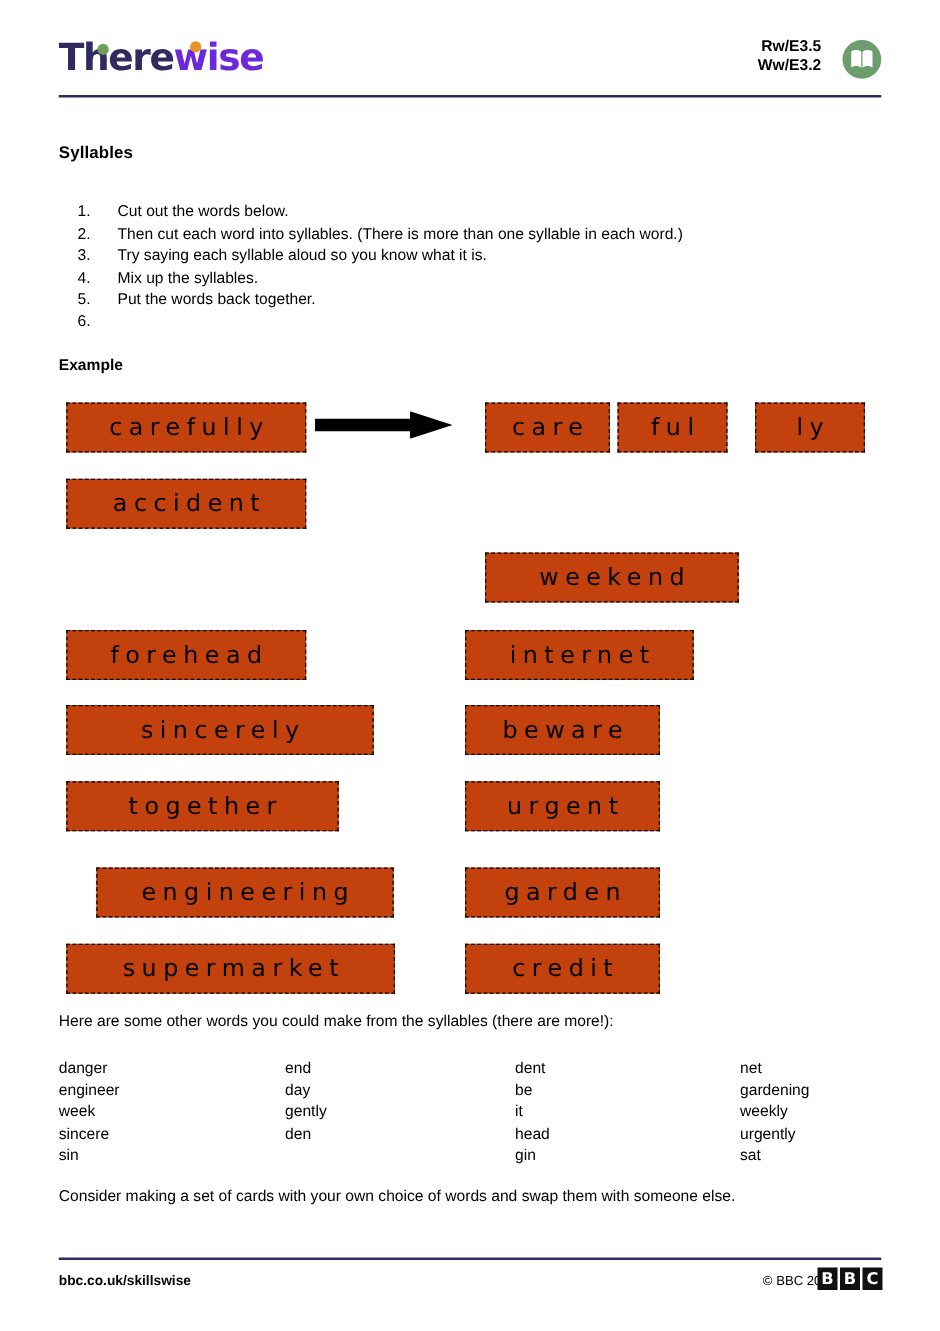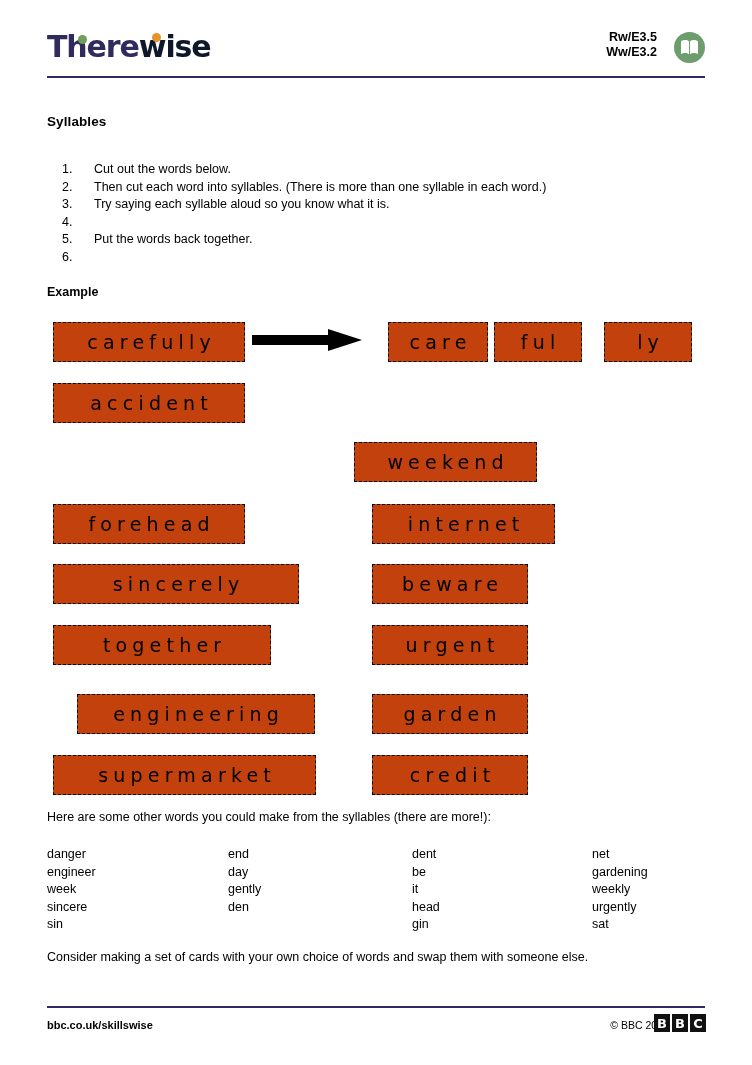--- a/index.html
+++ b/index.html
@@ -35,21 +35,21 @@
     position: absolute;
     left: 0;
     top: 10px;
     font-family: "DejaVu Sans", sans-serif;
     font-size: 30px;
     font-weight: bold;
     letter-spacing: -1.1px;
     color: #2f2b5e;
     line-height: 1;
   }
-  .logo .wise { color: #0f172a; }
+  .logo .wise { color: #6d28d9; }
   .logo-dot {
     position: absolute;
     width: 9px;
     height: 9px;
     border-radius: 50%;
   }
   .logo-dot.green {
     background: #6f9e5a;
     left: 31px;
     top: 3px;
@@ -272,39 +272,40 @@
     <div class="instr-row">
       <span class="instr-num">2.</span>
       <span class="instr-text">Then cut each word into syllables. (There is more than one syllable in each word.)</span>
     </div>
     <div class="instr-row">
       <span class="instr-num">3.</span>
       <span class="instr-text">Try saying each syllable aloud so you know what it is.</span>
     </div>
     <div class="instr-row">
       <span class="instr-num">4.</span>
+      <span class="instr-text">Mix up the syllables.</span>
     </div>
     <div class="instr-row">
       <span class="instr-num">5.</span>
       <span class="instr-text">Put the words back together.</span>
     </div>
     <div class="instr-row">
       <span class="instr-num">6.</span>
     </div>
   </div>
 
   <div class="example-label">Example</div>
 
   <div class="cards" id="cards-layer">
       <div class="card" style="left: 53px; top: 322px; width: 192px;">carefully</div>
       <div class="card" style="left: 372px; top: 322px; width: 100px; margin-left: 16px;">care</div>
       <div class="card" style="left: 494px; top: 322px; width: 88px;">ful</div>
       <div class="card" style="left: 604px; top: 322px; width: 88px;">ly</div>
       <div class="card" style="left: 53px; top: 383px; width: 192px;">accident</div>
-      <div class="card" style="left: 354px; top: 442px; width: 183px;">weekend</div>
+      <div class="card" style="left: 388px; top: 442px; width: 203px;">weekend</div>
       <div class="card" style="left: 53px; top: 504px; width: 192px;">forehead</div>
       <div class="card" style="left: 372px; top: 504px; width: 183px;">internet</div>
       <div class="card" style="left: 53px; top: 564px; width: 246px;">sincerely</div>
       <div class="card" style="left: 372px; top: 564px; width: 156px;">beware</div>
       <div class="card" style="left: 53px; top: 625px; width: 218px;">together</div>
       <div class="card" style="left: 372px; top: 625px; width: 156px;">urgent</div>
       <div class="card" style="left: 53px; top: 694px; width: 238px; margin-left: 24px;">engineering</div>
       <div class="card" style="left: 372px; top: 694px; width: 156px;">garden</div>
       <div class="card" style="left: 53px; top: 755px; width: 263px;">supermarket</div>
       <div class="card" style="left: 372px; top: 755px; width: 156px;">credit</div>

